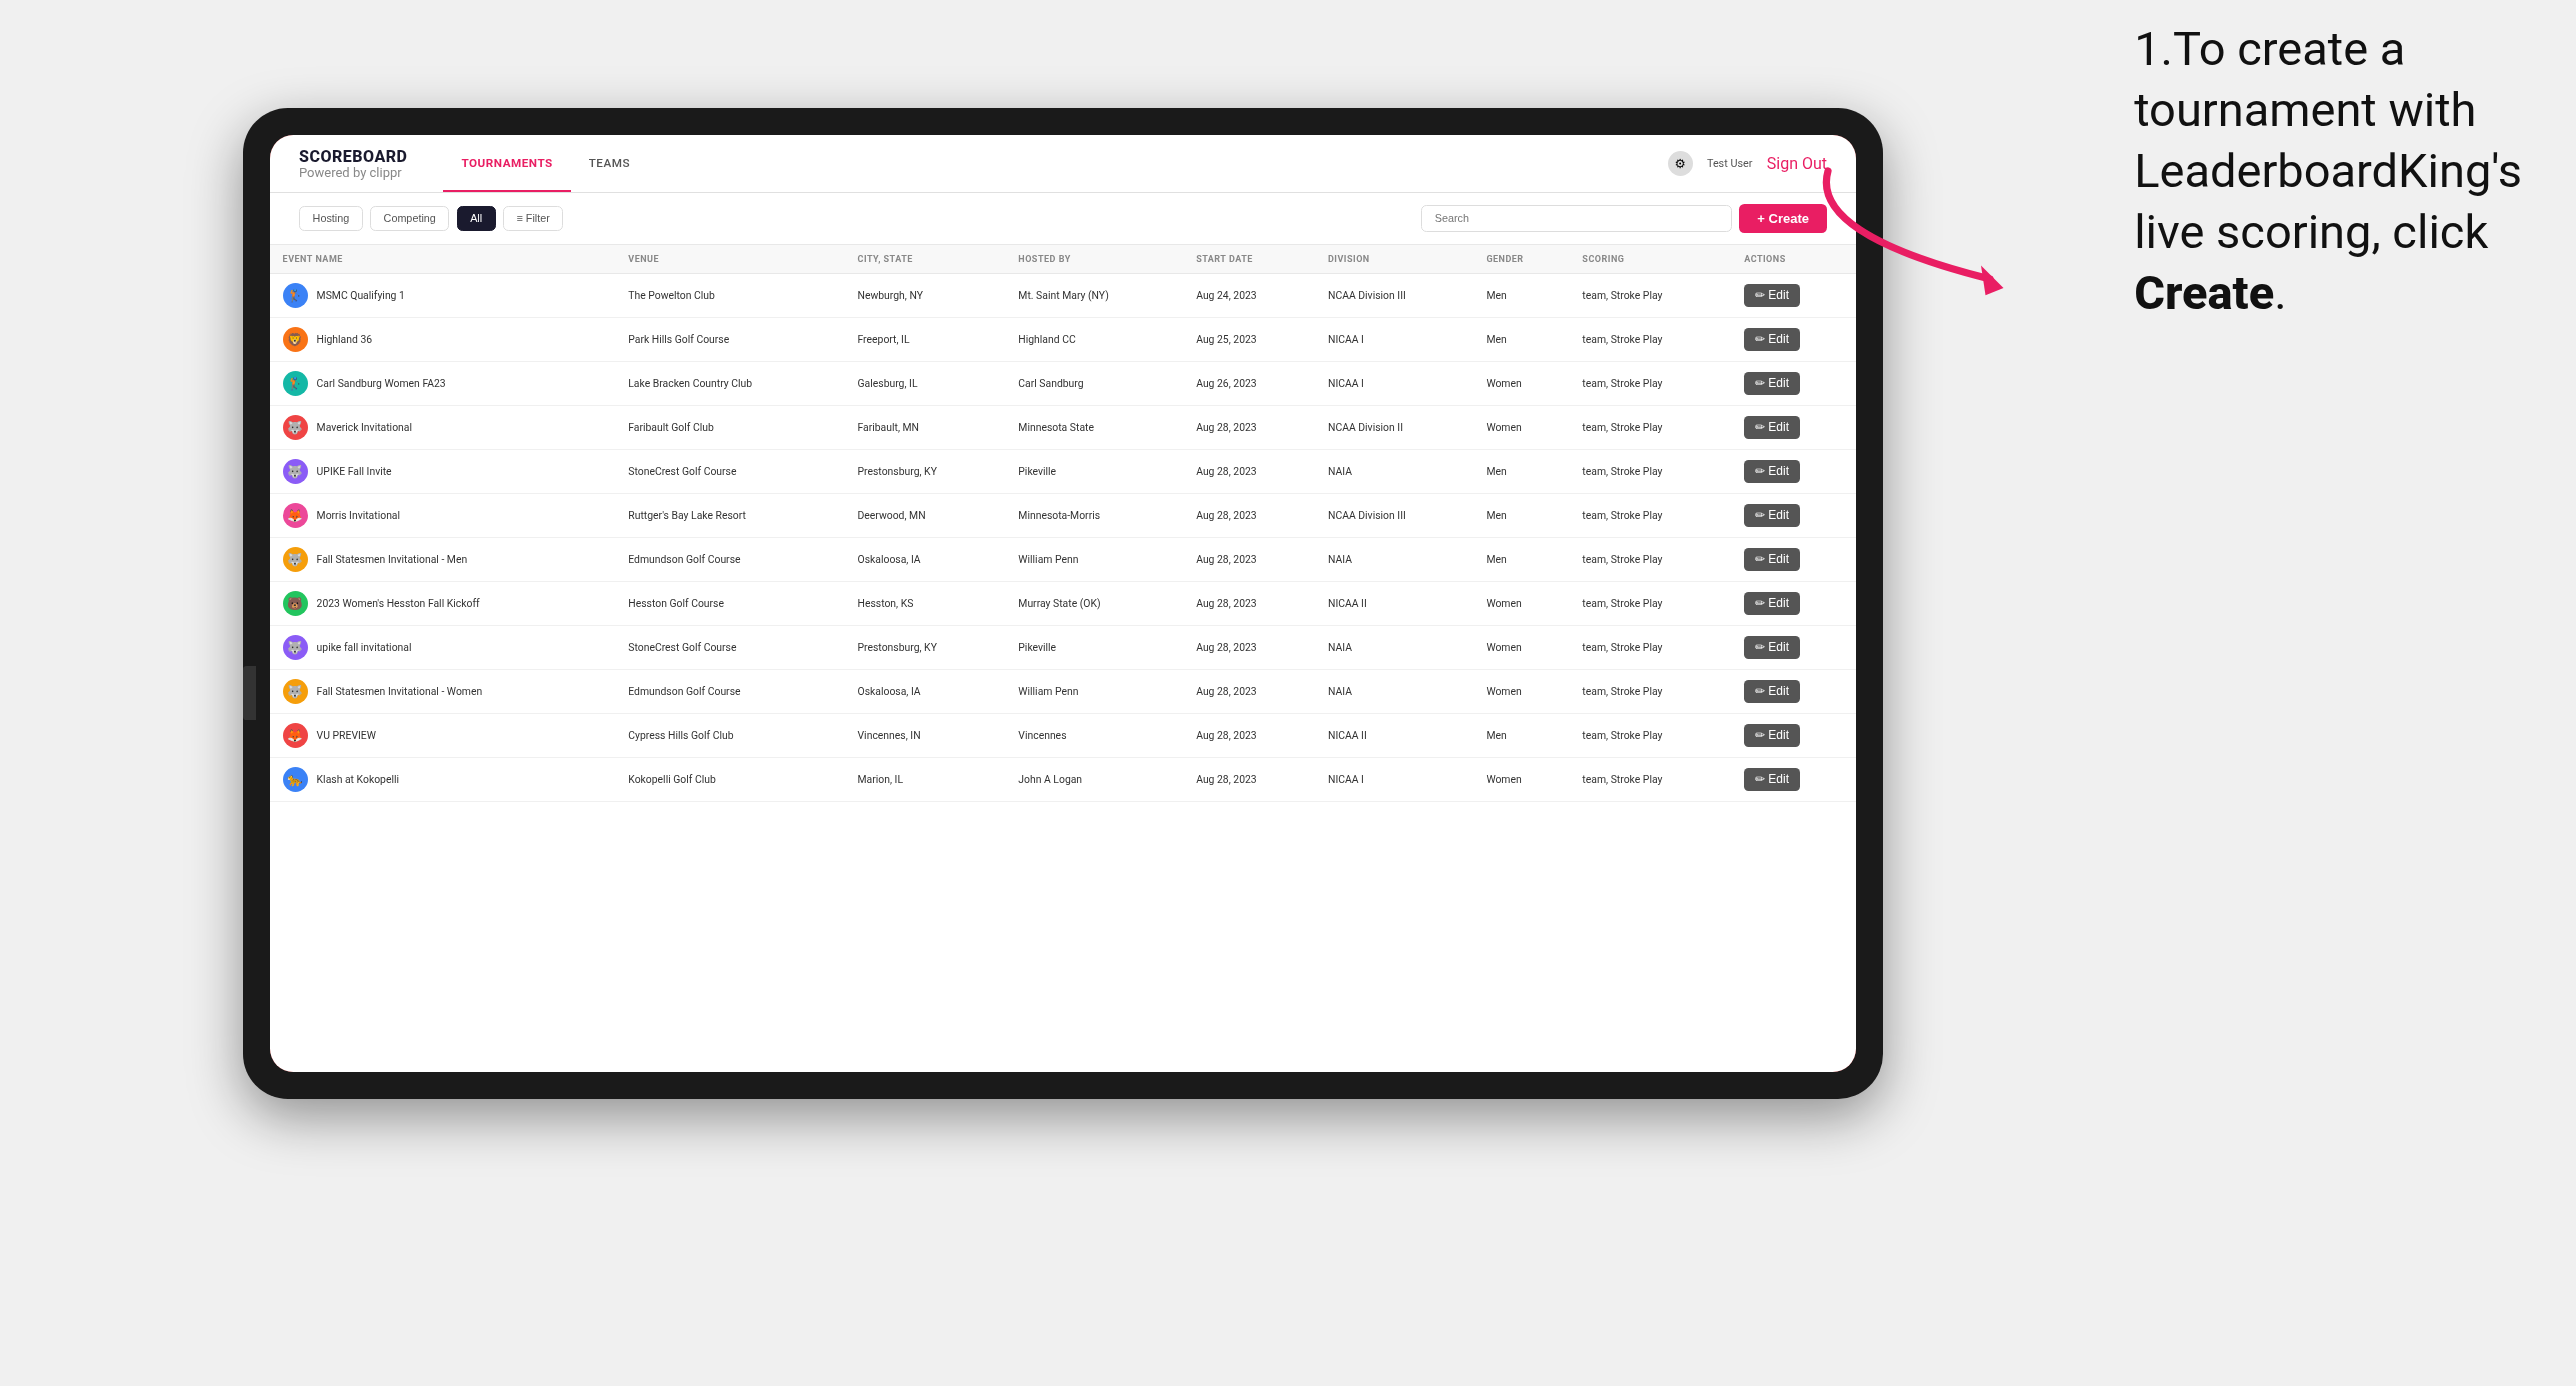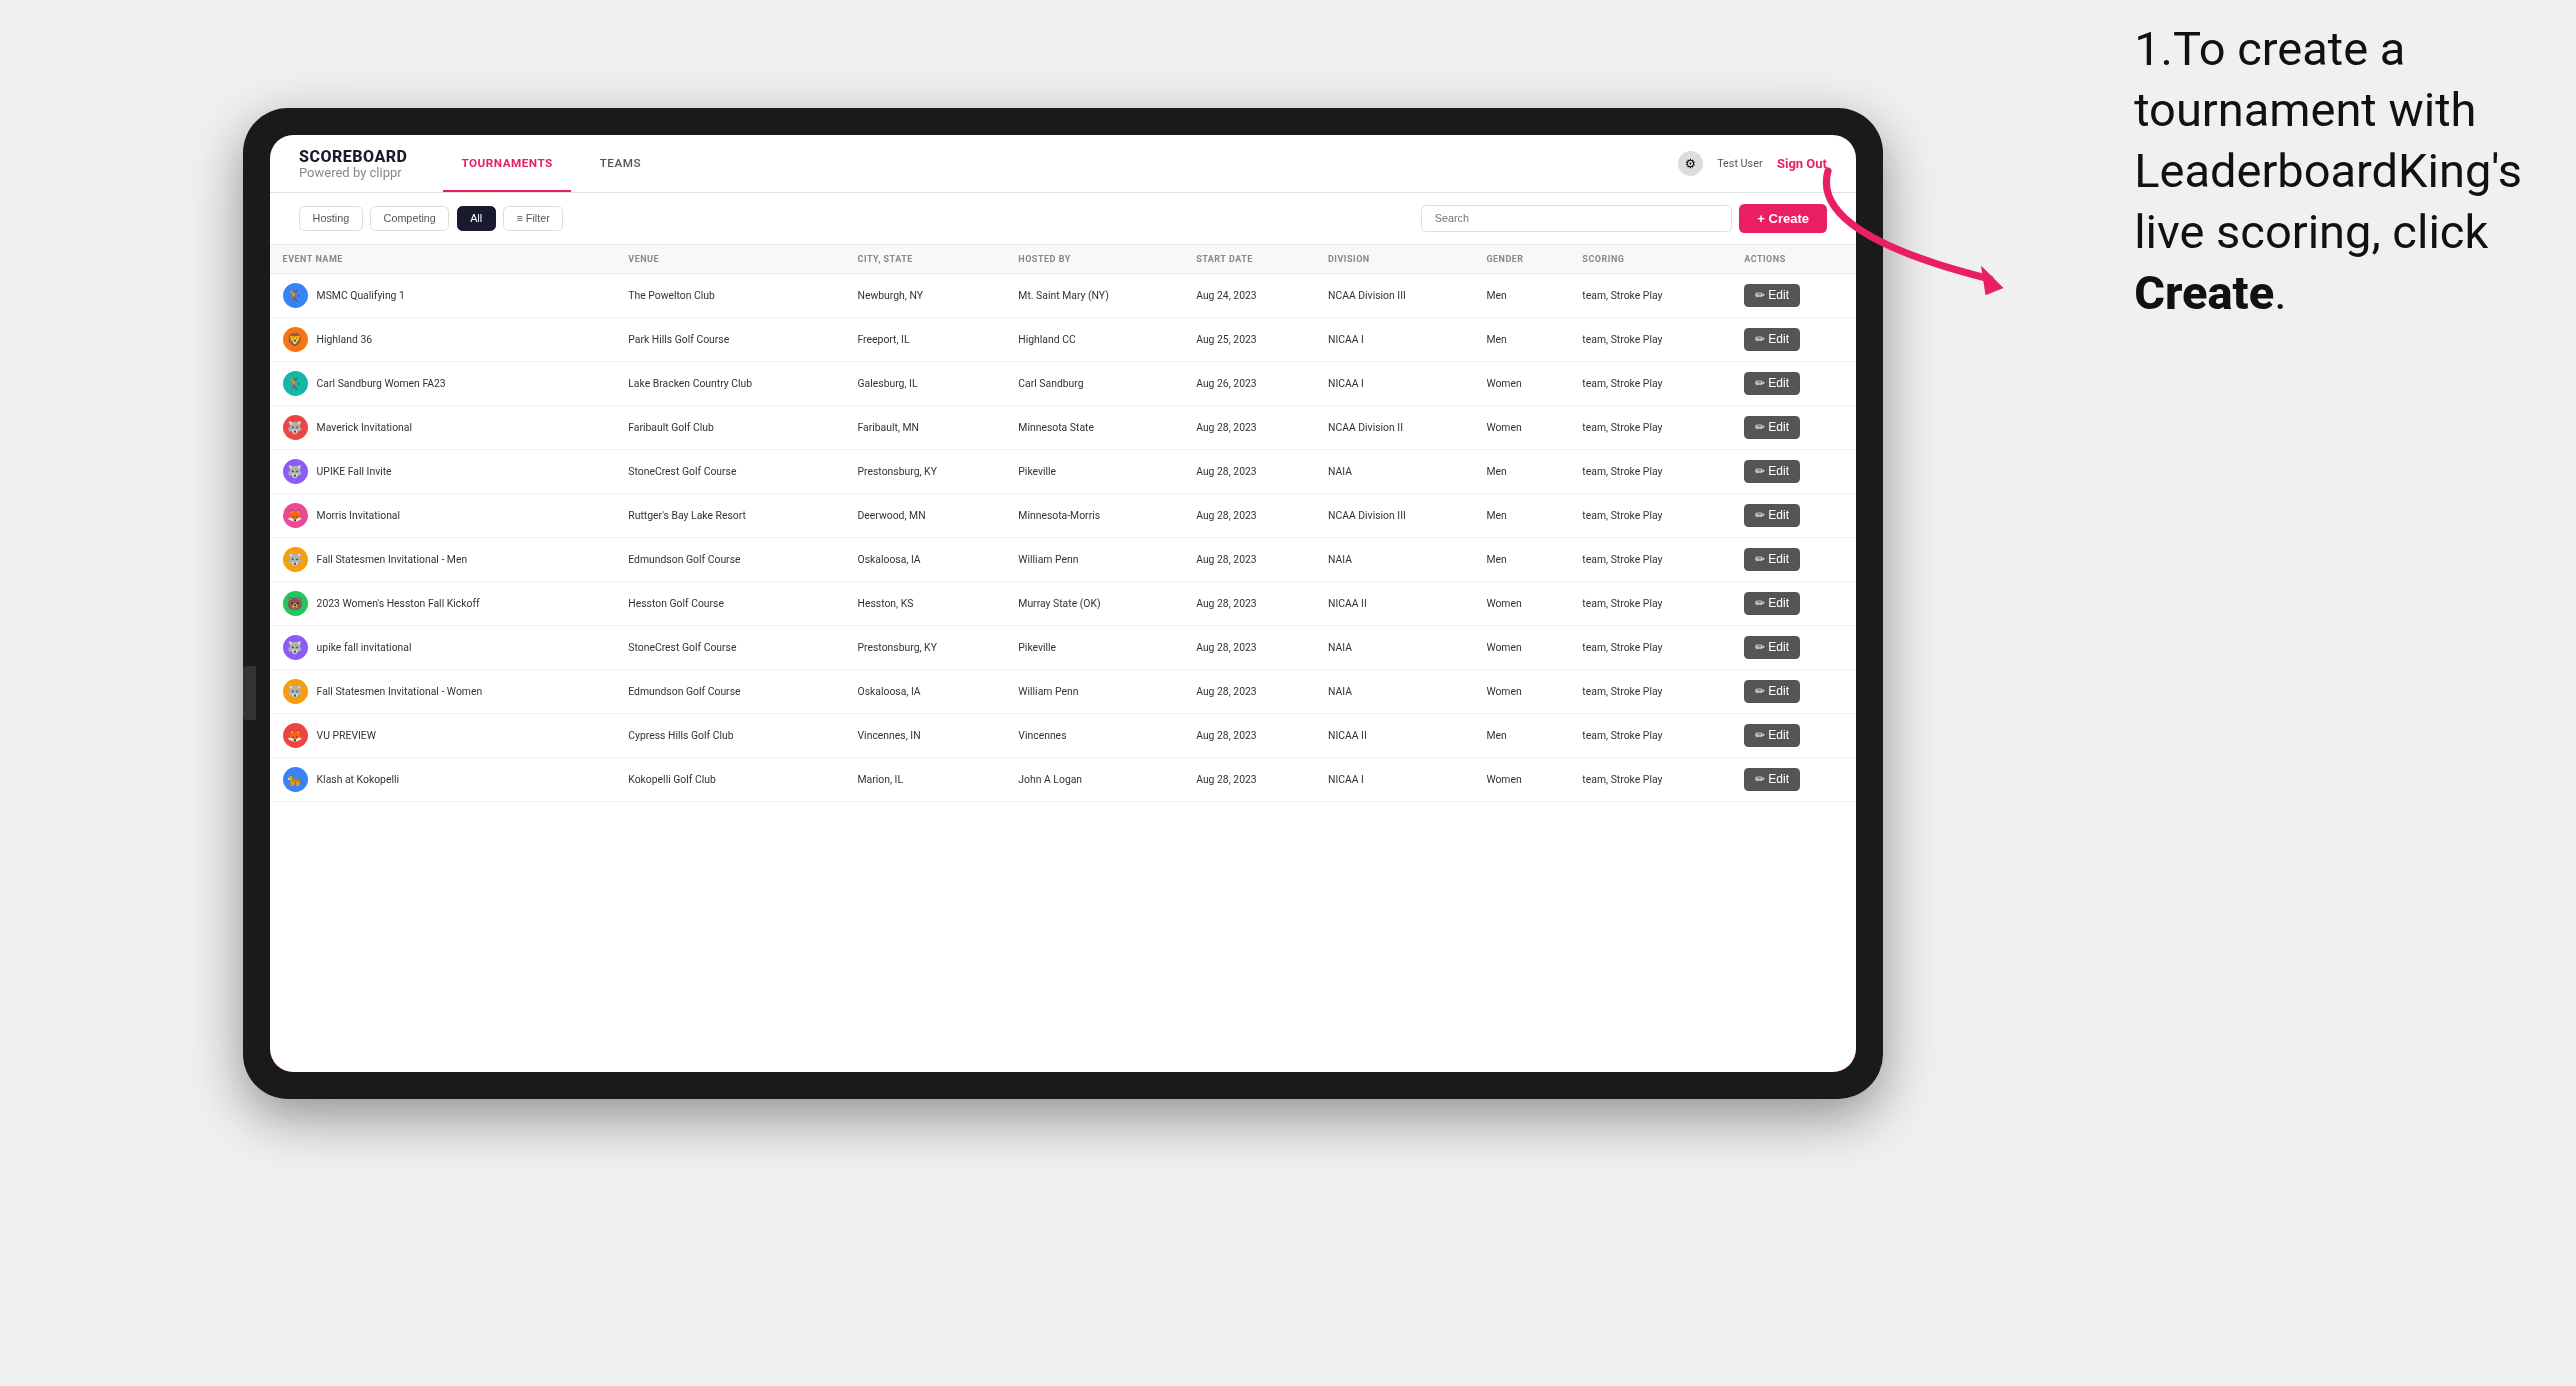--- a/index.html
+++ b/index.html
@@ -87,21 +87,21 @@
     }
 
     .logo-sub {
       font-size: 13px;
       color: #888;
       margin-top: -1.8px;
     }
 
     .nav-tabs {
       display: flex;
-      gap: 11px;
+      gap: 0;
       height: 100%;
       align-items: stretch;
     }
 
     .nav-tab {
       padding: 0 18px;
       font-size: 11.7px;
       font-weight: 500;
       color: #555;
       display: flex;
@@ -136,24 +136,24 @@
       font-size: 12.6px;
       cursor: pointer;
     }
 
     .user-info {
       font-size: 10.8px;
       color: #555;
     }
 
     .sign-out {
-      font-size: 13px;
+      font-size: 16px;
       color: #e91e63;
       cursor: pointer;
-      font-weight: 700;
+      font-weight: 400;
     }
 
     
     .toolbar {
       background: #fff;
       padding: 10.8px 29px;
       display: flex;
       align-items: center;
       gap: 7.2px;
       border-bottom: 0.9px solid #e8e8e8;

